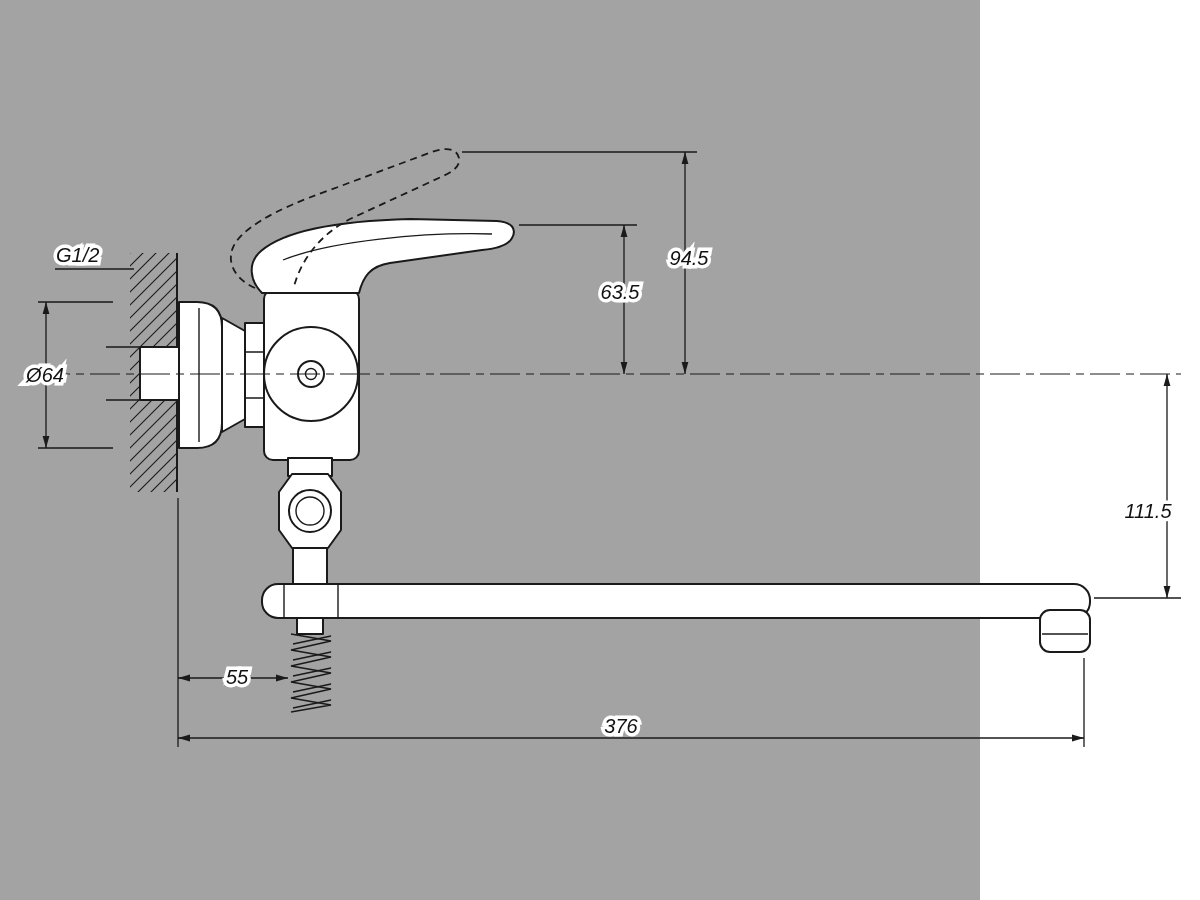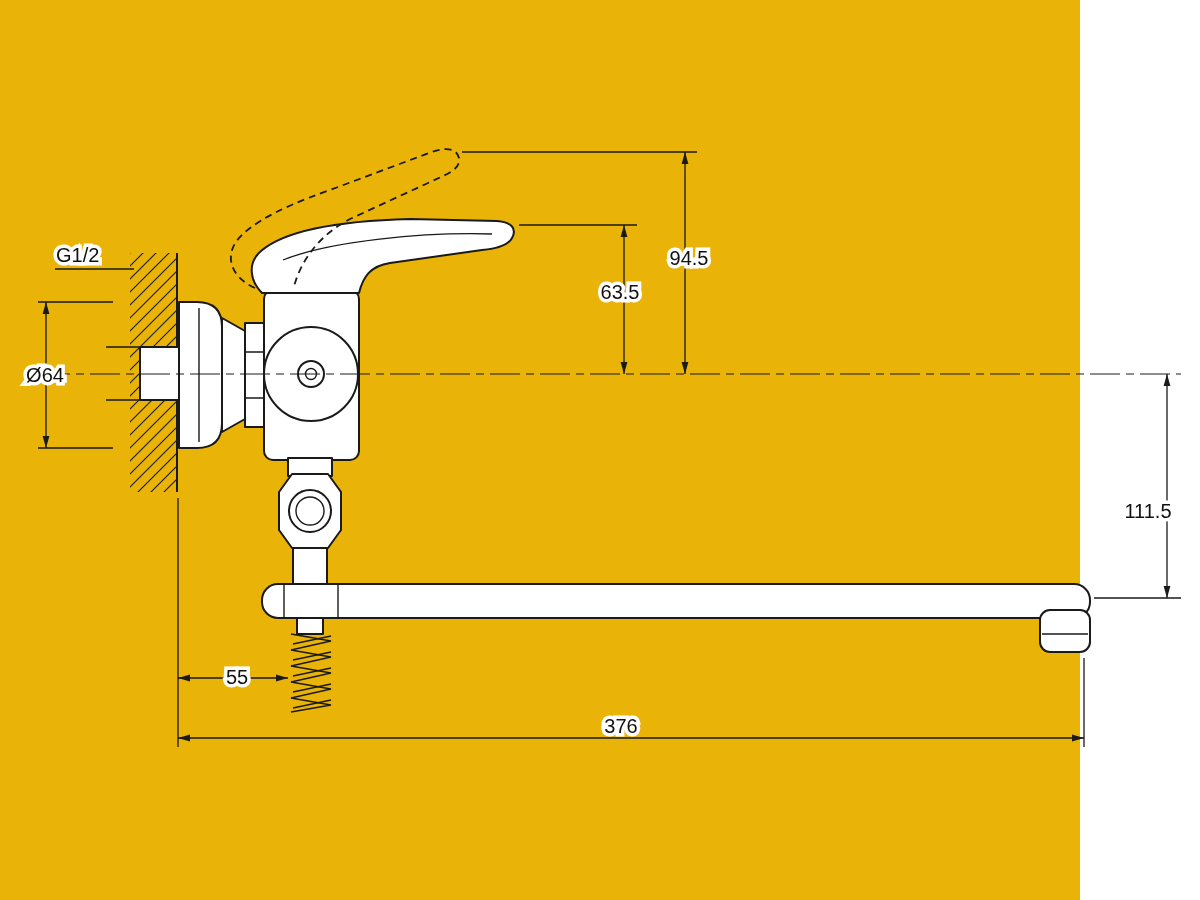--- a/index.html
+++ b/index.html
@@ -1,16 +1,16 @@
 <!DOCTYPE html>
 <html><head>
 <meta charset="utf-8">
 <style>
   html,body { margin:0; padding:0; background:#ffffff; }
-  .stage { width:1080px; height:900px; background:#eab308; position:relative; }
+  .stage { width:980px; height:900px; background:#a3a3a3; position:relative;font-style:italic; }
   svg { display:block; }
   .outline  { fill:#ffffff; stroke:#1a1a1a; stroke-width:2; stroke-linejoin:round; }
   .thin     { fill:none; stroke:#1a1a1a; stroke-width:1.4; }
   .detail   { fill:none; stroke:#1a1a1a; stroke-width:1.3; }
   .hatch    { fill:none; stroke:#1a1a1a; stroke-width:1.1; }
   .dashedpart { fill:none; stroke:#1a1a1a; stroke-width:1.8; stroke-dasharray:7 5; stroke-linejoin:round; }
   .dim      { fill:none; stroke:#1a1a1a; stroke-width:1.3; }
   .cline    { fill:none; stroke:#1a1a1a; stroke-width:1; stroke-dasharray:30 6 8 6; }
   .lbl { font-family:"Liberation Sans", sans-serif; font-size:20px; fill:#111111;
          stroke:#ffffff; stroke-width:7; paint-order:stroke; text-anchor:middle; }

